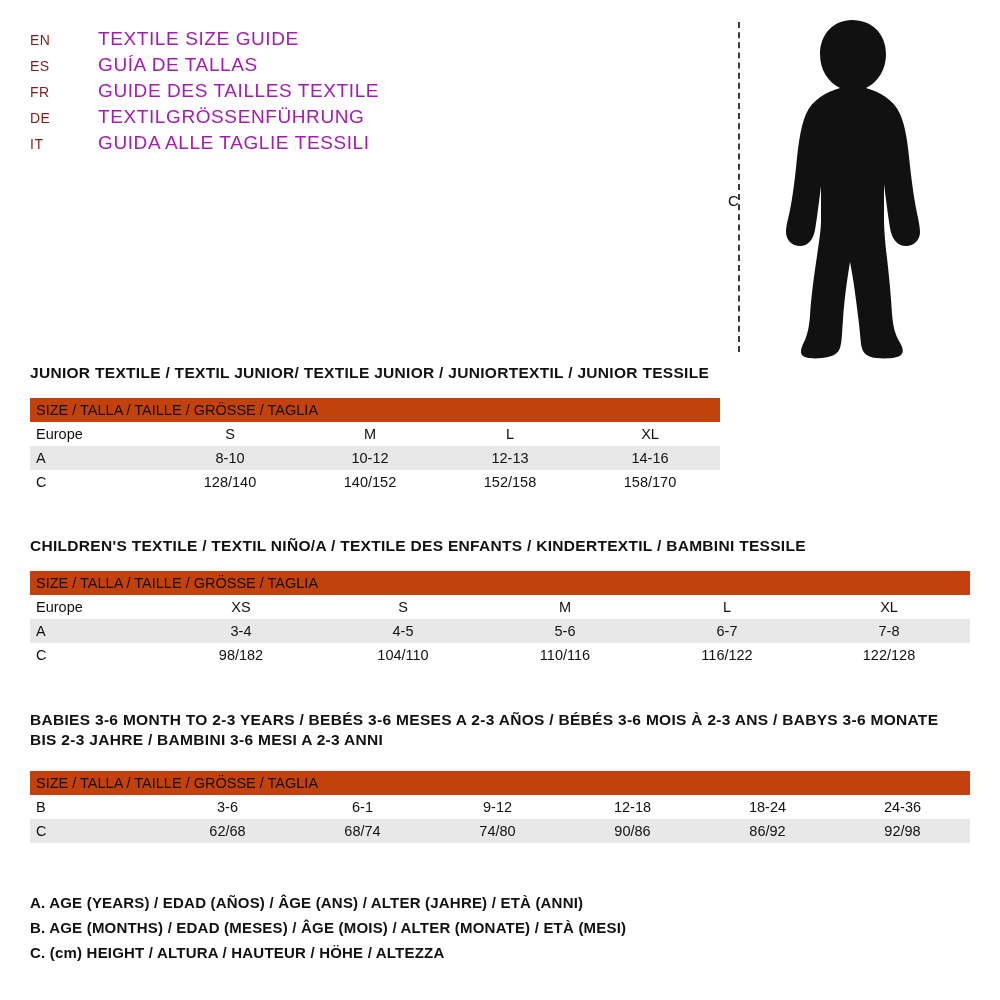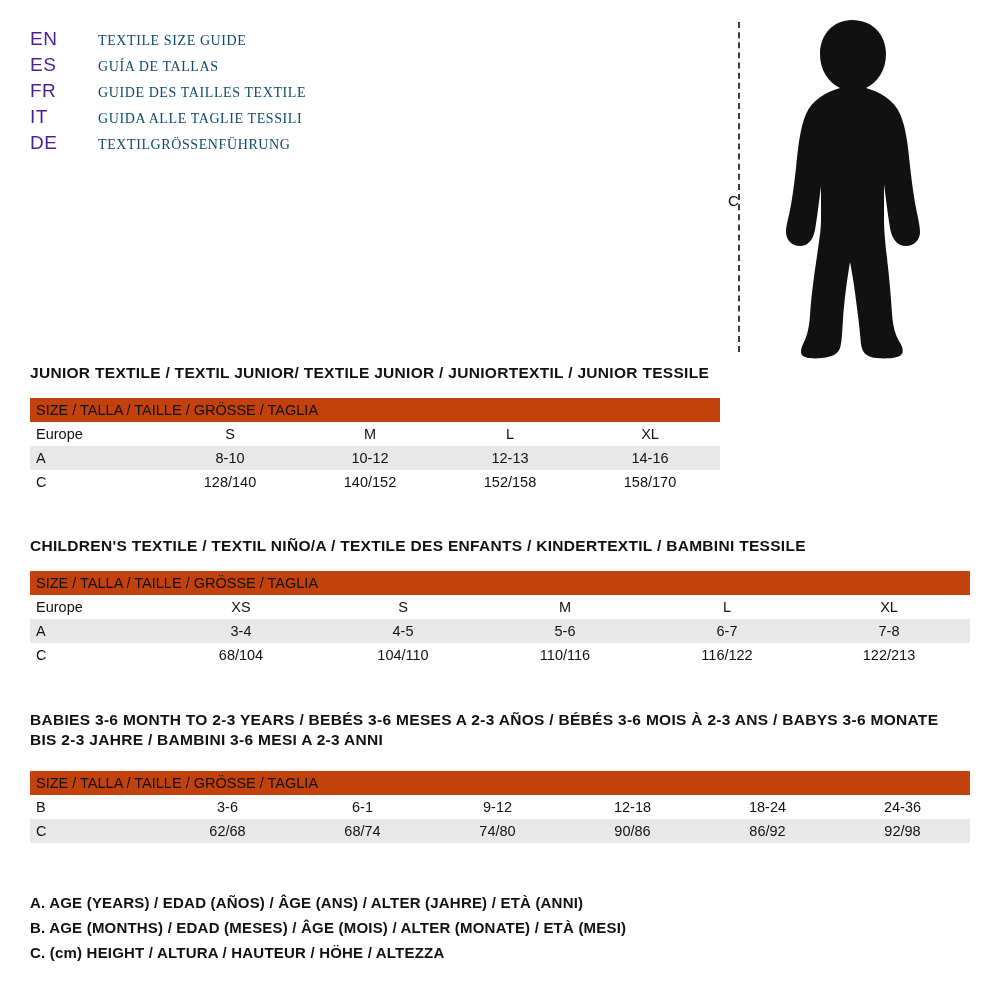--- a/index.html
+++ b/index.html
@@ -26,32 +26,31 @@
     top: 28px;
     width: 560px;
   }
   .title-row {
     display: flex;
     align-items: baseline;
     margin-bottom: 4px;
   }
   .title-lang {
     width: 68px;
-    font-size: 19px;
+    font-size: 14px;
     letter-spacing: 0.5px;
     font-weight: 400;
-    color: #4c1d95;
+    color: #7f1d1d;
   }
   .title-text {
-    font-size: 14px;
+    font-size: 19px;
     letter-spacing: 0.6px;
     font-weight: 400;
-    color: #0c4a6e;
+    color: #a21caf;
     white-space: nowrap;
-    font-family: Liberation Serif, serif;
   }
 
   
   .figure {
     position: absolute;
     right: 42px;
     top: 14px;
     width: 230px;
     height: 345px;
   }
@@ -141,26 +140,26 @@
     </div>
     <div class="title-row">
       <div class="title-lang">ES</div>
       <div class="title-text">GUÍA DE TALLAS</div>
     </div>
     <div class="title-row">
       <div class="title-lang">FR</div>
       <div class="title-text">GUIDE DES TAILLES TEXTILE</div>
     </div>
     <div class="title-row">
+      <div class="title-lang">DE</div>
+      <div class="title-text">TEXTILGRÖSSENFÜHRUNG</div>
+    </div>
+    <div class="title-row">
       <div class="title-lang">IT</div>
       <div class="title-text">GUIDA ALLE TAGLIE TESSILI</div>
-    </div>
-    <div class="title-row">
-      <div class="title-lang">DE</div>
-      <div class="title-text">TEXTILGRÖSSENFÜHRUNG</div>
     </div>
   </div>
 
   <div class="figure">
     <div class="dashed-line"></div>
     <div class="c-label">C</div>
     <svg class="silhouette" width="190" height="345" viewBox="0 0 190 345">
       <path fill="#111111" d="
         M96,6
         C78,6 64,20 64,40
@@ -252,25 +251,25 @@
       <tr class="row-light">
         <td class="rowlabel">A</td>
         <td>3-4</td>
         <td>4-5</td>
         <td>5-6</td>
         <td>6-7</td>
         <td>7-8</td>
       </tr>
       <tr class="row-white">
         <td class="rowlabel">C</td>
-        <td>68/104</td>
+        <td>98/182</td>
         <td>104/110</td>
         <td>110/116</td>
         <td>116/122</td>
-        <td>122/213</td>
+        <td>122/128</td>
       </tr>
     </tbody>
   </table>
 
   <div class="section-title two-line" style="top:710px;">BABIES 3-6 MONTH TO 2-3 YEARS / BEBÉS 3-6 MESES A 2-3 AÑOS / BÉBÉS 3-6 MOIS À 2-3 ANS / BABYS 3-6 MONATE BIS 2-3 JAHRE / BAMBINI 3-6 MESI A 2-3 ANNI</div>
 
   <table class="size-table" style="top:771px; width:940px;">
     <tbody>
       <tr class="hdr-bar">
         <td colspan="7">SIZE / TALLA / TAILLE / GRÖSSE / TAGLIA</td>

